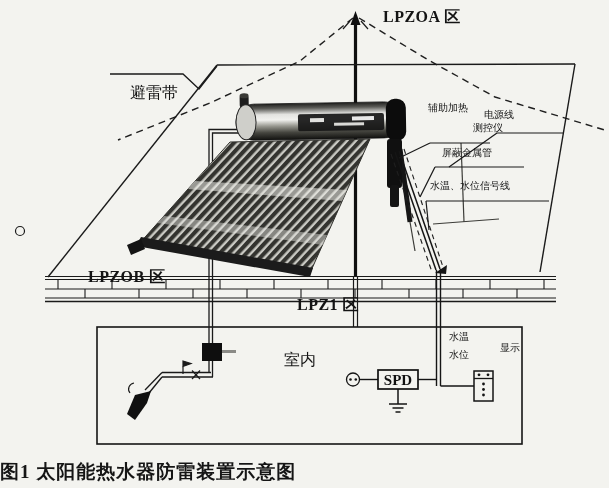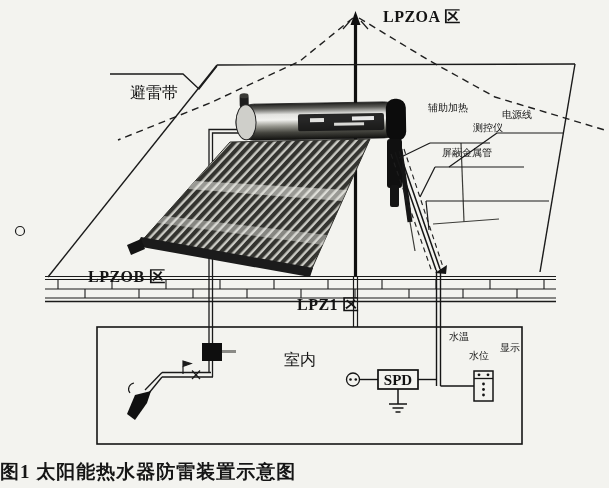--- a/index.html
+++ b/index.html
@@ -198,22 +198,23 @@
 </svg>
 
 <div class="lbl lpz" style="left:383px;top:8px;">LPZOA 区</div>
 <div class="lbl" style="left:130px;top:48px;margin-top:36px;">避雷带</div>
 <div class="lbl lpz" style="left:88px;top:244px;margin-top:24px;">LPZOB 区</div>
 <div class="lbl lpz" style="left:297px;top:296px;">LPZ1 区</div>
 <div class="lbl" style="left:284px;top:351px;">室内</div>
 
 <div class="lbl sm" style="left:428px;top:102px;">辅助加热</div>
 <div class="lbl sm" style="left:437px;top:122px;margin-left:36px;">测控仪</div>
-<div class="lbl sm" style="left:502px;top:109px;">电源线</div>
+<div class="lbl sm" style="left:484px;top:109px;">电源线</div>
 <div class="lbl sm" style="left:442px;top:147px;">屏蔽金属管</div>
+<div class="lbl sm" style="left:430px;top:180px;">水温、水位信号线</div>
 
 <div class="lbl sm" style="left:449px;top:331px;">水温</div>
-<div class="lbl sm" style="left:469px;top:350px;">水位</div>
+<div class="lbl sm" style="left:449px;top:350px;font-family:Liberation Mono, monospace;">水位</div>
 <div class="lbl sm" style="left:500px;top:342px;">显示</div>
 
 <div class="caption">图1  太阳能热水器防雷装置示意图</div>
 
 </div>
 
 </body></html>

